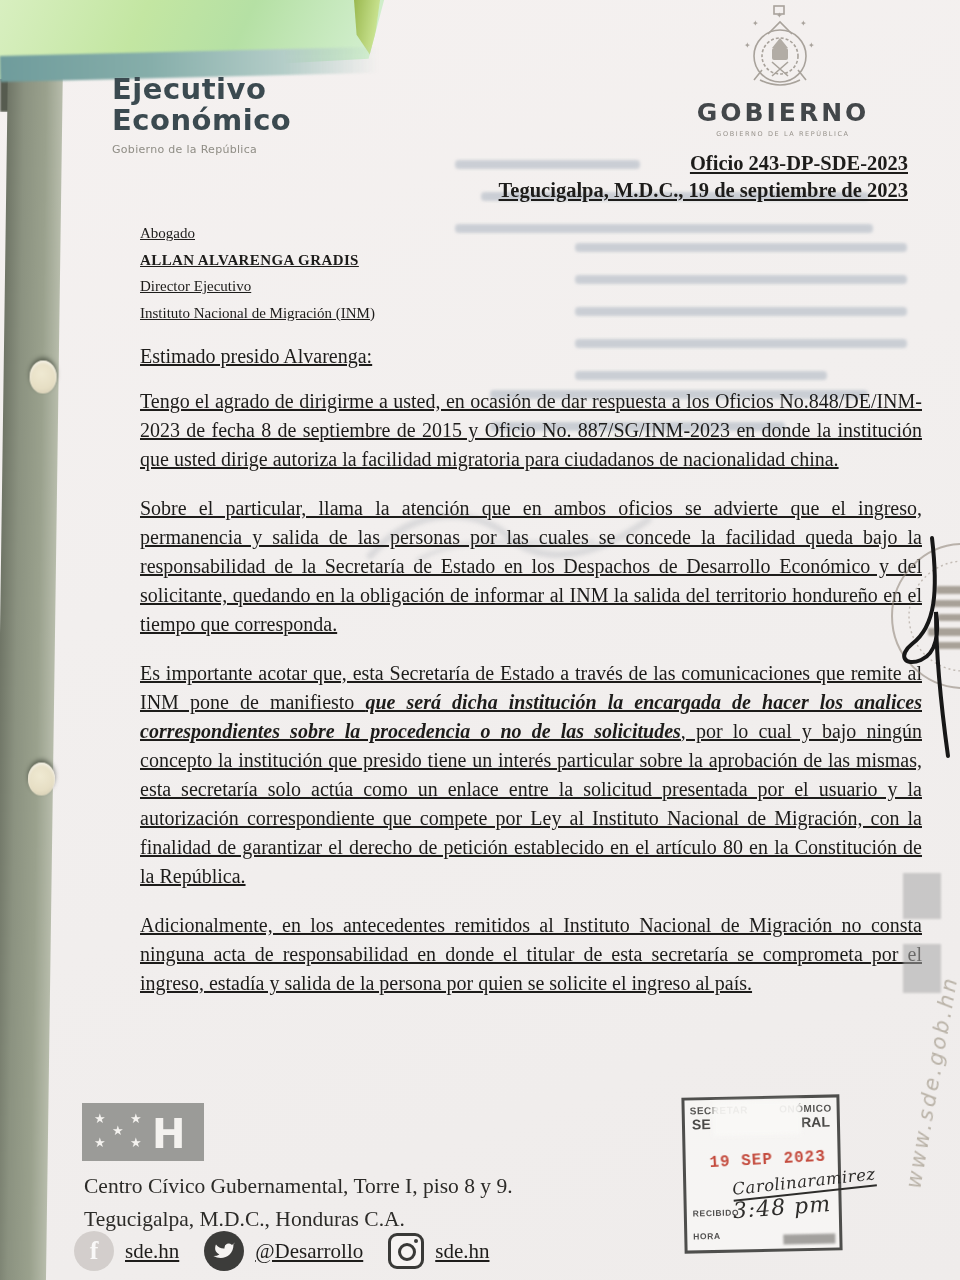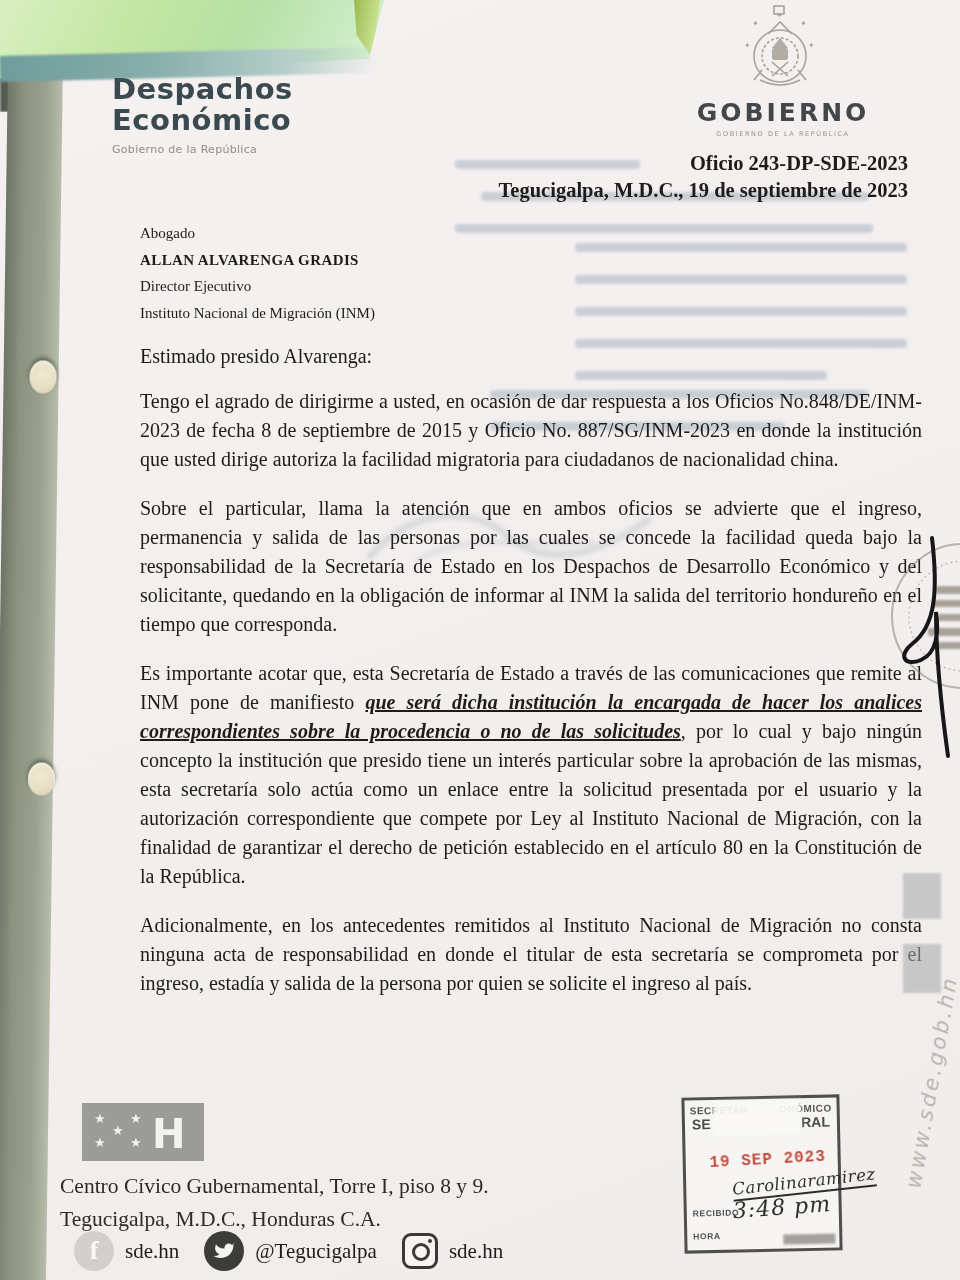--- a/index.html
+++ b/index.html
@@ -56,21 +56,21 @@
   .ghost.a{left:455px;top:160px;width:440px;}
   .ghost.a i:nth-child(1){width:42%;}
   .ghost.a i:nth-child(2){width:88%;margin-left:6%;}
   .ghost.a i:nth-child(3){width:95%;}
   .ghost.b{left:575px;top:243px;width:332px;}
   .ghost.b i:nth-child(5){width:76%;}
   .ghost.c{left:490px;top:390px;width:378px;}
   .ghost.c i:nth-child(2){width:78%;}
   .ghost-sign{position:absolute;left:358px;top:490px;filter:blur(2px);opacity:.6;}
   
-  .content{position:absolute;left:140px;top:150px;width:782px;font-size:20px;line-height:29px;}
+  .content{position:absolute;left:140px;top:150px;width:782px;font-size:20px;line-height:29px;text-decoration:underline;}
   .refblock{text-align:right;padding-right:14px;font-weight:bold;font-size:20.5px;line-height:27px;}
   .recipient{margin-top:16px;line-height:26.5px;font-size:15px;}
   .recipient .name{font-weight:bold;letter-spacing:.4px;}
   .salutation{margin-top:16px;}
   .para{margin-top:16px;text-align:justify;}
   .emph{font-weight:bold;font-style:italic;text-decoration:underline;}
   
   .seal{position:absolute;left:866px;top:536px;}
   .pen{position:absolute;left:858px;top:528px;}
   
@@ -78,31 +78,31 @@
   .gs1{left:903px;top:873px;width:38px;height:46px;}
   .gs2{left:903px;top:944px;width:38px;height:49px;}
   .side-url{
     position:absolute;left:762px;top:1070px;width:340px;text-align:center;
     transform:rotate(-80deg);transform-origin:center;
     font-family:"DejaVu Sans",sans-serif;font-style:italic;font-size:21px;letter-spacing:3px;
     color:#bab3a8;filter:blur(.6px);
   }
   
   .flag{position:absolute;left:82px;top:1103px;}
-  .addr{position:absolute;left:60px;top:1170px;font-size:21.5px;line-height:33px;color:#2c2b28;}
+  .addr{position:absolute;left:84px;top:1170px;font-size:21.5px;line-height:33px;color:#2c2b28;}
   .social{position:absolute;left:74px;top:1231px;display:flex;align-items:center;gap:11px;font-size:21px;color:#1e1d1b;}
   .sicon{width:40px;height:40px;border-radius:50%;display:flex;align-items:center;justify-content:center;flex-shrink:0;}
   .fb{background:#c4bfbb;opacity:.65;}
   .fb span{color:#fff;font-family:"Liberation Serif",serif;font-weight:bold;font-size:26px;}
   .tw{background:#3c3c3a;}
   .ig{width:36px;height:36px;border-radius:9px;border:3px solid #393937;background:#f6f3f2;
       position:relative;display:inline-block;box-sizing:border-box;}
   .ig .lens{position:absolute;left:7px;top:7px;width:12px;height:12px;border:3px solid #393937;border-radius:50%;}
   .ig .dot{position:absolute;right:3px;top:3px;width:4px;height:4px;background:#393937;border-radius:50%;}
-  .social .handle{margin-right:14px;}
+  .social .handle{margin-right:14px;text-decoration:underline;}
   
   .stamp{
     position:absolute;left:683px;top:1096px;width:152px;height:150px;
     border:3.5px solid #4e4e4c;background:rgba(252,251,249,.55);
     transform:rotate(-1.2deg);font-family:"Liberation Sans",sans-serif;
   }
   .stamp .row1,.stamp .row2{display:flex;justify-content:space-between;font-weight:bold;color:#565553;}
   .stamp .row1{font-size:10px;padding:5px 5px 0 5px;letter-spacing:.5px;}
   .stamp .row2{font-size:14px;padding:0 7px;color:#4a4947;}
   .stamp .wipe{position:absolute;left:28px;top:2px;width:88px;height:34px;background:rgba(250,248,246,.92);filter:blur(2px);}
@@ -150,21 +150,21 @@
   <div class="ghost c">
       <i></i>
       <i></i>
     </div>
   <svg class="ghost-sign" width="300" height="95">
     <path d="M12,66 C58,14 118,18 150,46 C182,74 230,72 290,30" fill="none" stroke="#9aa0a8" stroke-width="7" stroke-linecap="round" opacity=".45"></path>
     <path d="M60,70 C110,40 170,58 235,52" fill="none" stroke="#9aa0a8" stroke-width="5" stroke-linecap="round" opacity=".35"></path>
   </svg>
 
   <div class="sde-logo">
-    <div class="l">Despachos</div>
+    <div class="l">Ejecutivo</div>
     <div class="l">Económico</div>
     <div class="tag">Gobierno de la República</div>
   </div>
 
   <svg class="hn-emblem" width="96" height="96" viewBox="0 0 96 96">
     <g stroke="#a8a29b" fill="none" stroke-width="1.6">
       <rect x="42" y="2" width="10" height="8"></rect>
       <circle cx="48" cy="52" r="26"></circle>
       <circle cx="48" cy="52" r="18" stroke-dasharray="3,2"></circle>
       <path d="M36 30 l12 -12 l12 12"></path>
@@ -248,21 +248,21 @@
   <div class="social">
     <span class="sicon fb">
         <span>f</span>
       </span>
     <span class="handle">sde.hn</span>
     <span class="sicon tw">
       <svg width="24" height="24" viewBox="0 0 24 24">
           <path fill="#f5f3f1" d="M22 5c-.8.4-1.6.6-2.4.8a4.1 4.1 0 0 0-7.1 2.8v.9A9.8 9.8 0 0 1 4 5.5s-3.4 6.9 3.4 9.9a10 10 0 0 1-6 1.7c9.1 5 20.1 0 20.1-11.6l-.1-.6c.8-.6 1.3-1.2 1.6-1.9z"></path>
         </svg>
     </span>
-    <span class="handle">@Tegucigalpa</span>
+    <span class="handle">@Desarrollo</span>
     <span class="ig">
         <span class="lens"></span>
         <span class="dot"></span>
       </span>
     <span class="handle">sde.hn</span>
   </div>
 
   <div class="stamp">
     <div class="row1">
       <span>SECRETAR</span>

